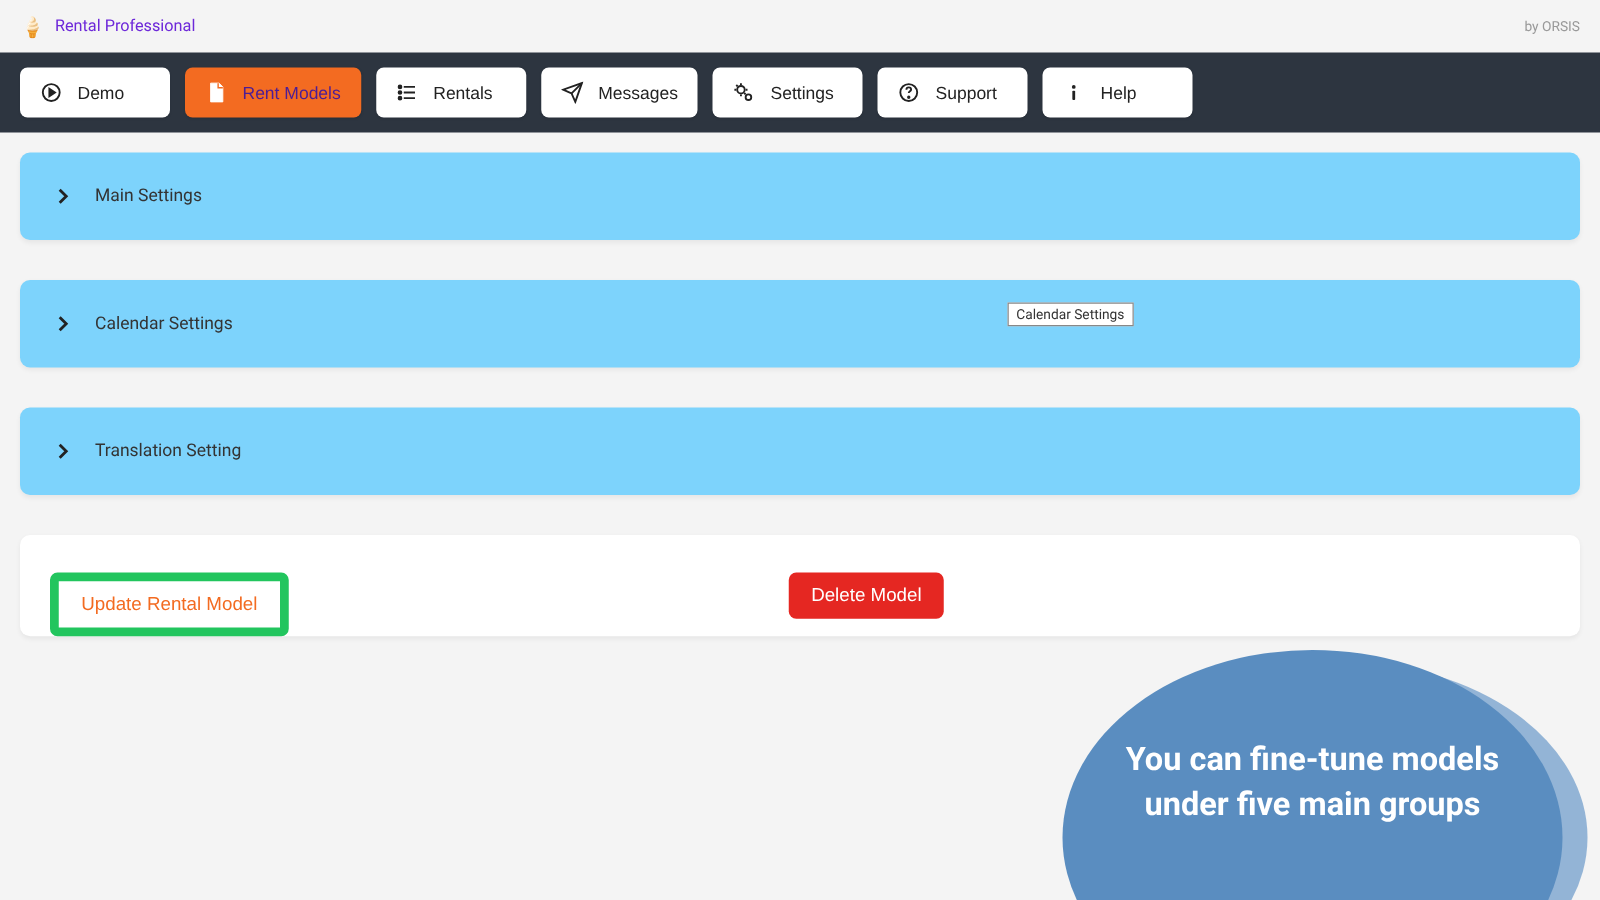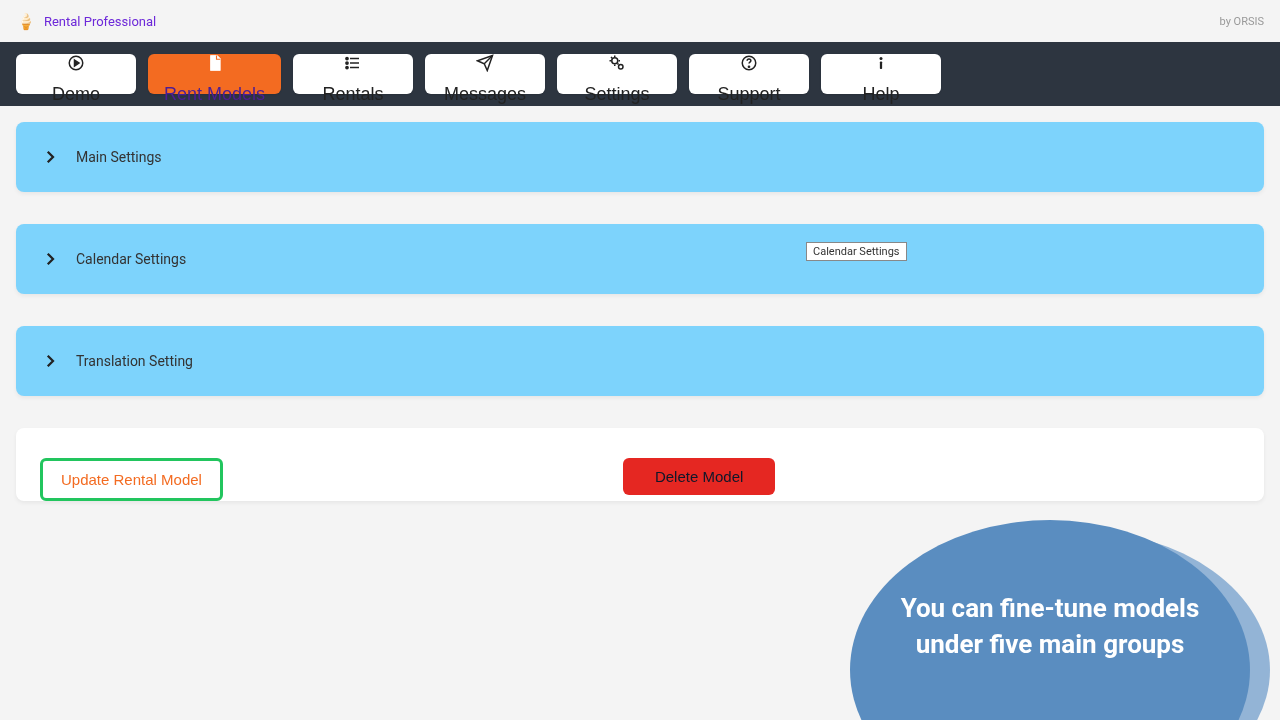--- a/index.html
+++ b/index.html
@@ -37,26 +37,25 @@
     background: #fff;
     border: none;
     border-radius: 6px;
     height: 40px;
     min-width: 120px;
     display: flex;
     align-items: center;
     justify-content: flex-start;
     gap: 12px;
     padding: 0 16px;
-    font-size: 18px;
+    font-size: 14px;
     font-weight: 500;
     color: #222;
     cursor: pointer;
     box-shadow: 0 1px 2px rgba(0,0,0,0.1);
-    flex-direction: column;
   }
   .nav-btn.active {
     background: #f36b21;
     color: #4c1d95;
   }
   .nav-btn.active .nav-icon svg { fill: #fff; stroke: #fff; }
   .nav-icon { display: flex; align-items: center; justify-content: center; width: 18px; height: 18px; }
   .nav-icon svg { width: 18px; height: 18px; }
   .content { padding: 16px; }
   .accordion-card {
@@ -95,35 +94,35 @@
   .action-card {
     background: #fff;
     border-radius: 8px;
     box-shadow: 0 2px 4px rgba(0,0,0,0.06);
     padding: 30px 24px 0 24px;
     display: flex;
     align-items: flex-start;
     gap: 400px;
   }
   .btn-outline {
-    border: 3px solid #22c55e;
+    border: 7px solid #22c55e;
     background: #fff;
     color: #f36b21;
     border-radius: 6px;
     padding: 10px 18px;
     font-size: 15px;
     font-weight: 500;
     cursor: pointer;
   }
   .btn-danger {
     background: #e52722;
-    color: #0f172a;
+    color: #ffffff;
     border: none;
     border-radius: 6px;
-    padding: 10px 32px;
+    padding: 10px 18px;
     font-size: 15px;
     font-weight: 500;
     cursor: pointer;
   }
   .callout-bg {
     position: absolute;
     width: 390px;
     height: 280px;
     background: #93b4d6;
     border-radius: 50%;

